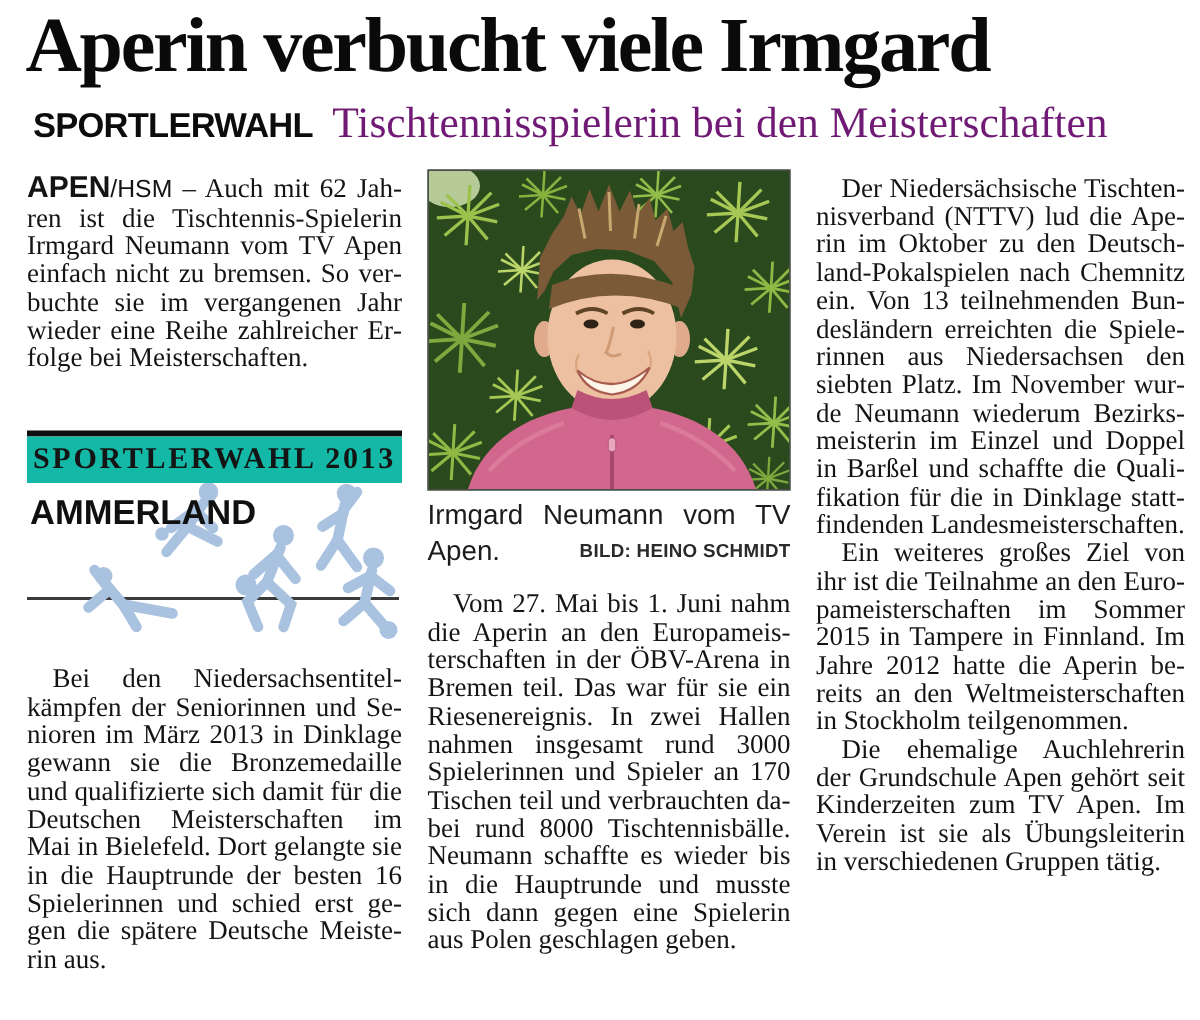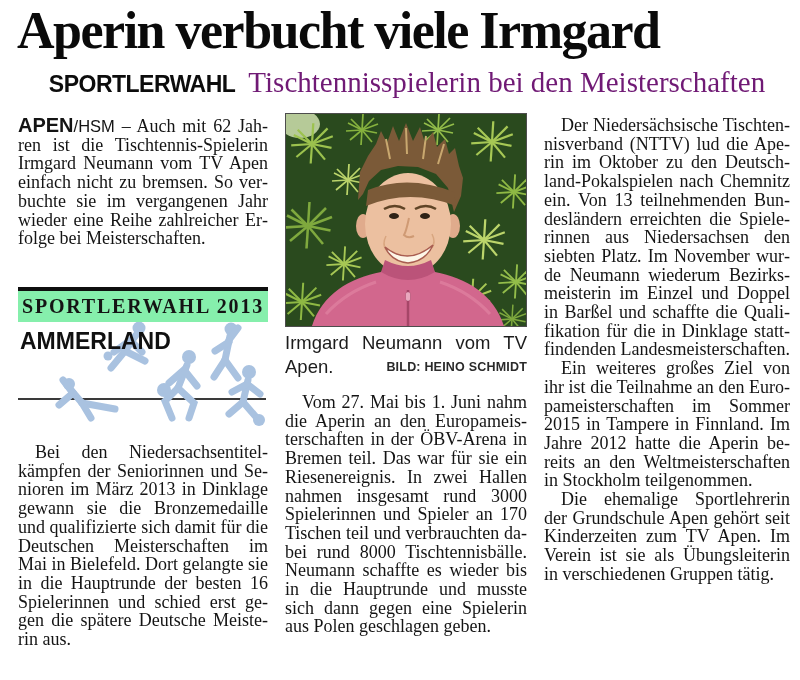--- a/index.html
+++ b/index.html
@@ -3,40 +3,40 @@
 <meta charset="utf-8">
 <style>
   html,body { margin:0; padding:0; background:#ffffff; }
   .page { position:relative; width:800px; height:680px; background:#fff; overflow:hidden;
           font-family:"Liberation Serif", serif; color:#131313; }
 
   
   .headline { position:absolute; left:17px; top:0px; margin:0; font-family:"Liberation Serif",serif;
               font-weight:bold; font-size:52px; line-height:62px; letter-spacing:-1.5px; color:#0a0a0a;
               white-space:nowrap; }
-  .kicker-row { position:absolute; left:22px; top:66px; width:770px; display:flex; align-items:baseline; gap:13px;justify-content:center; }
+  .kicker-row { position:absolute; left:22px; top:66px; width:770px; display:flex; align-items:baseline; gap:13px; }
   .kicker { font-family:"Liberation Sans",sans-serif; font-weight:bold; font-size:23px; letter-spacing:-0.5px; color:#0c0c0c; }
   .subheadline { font-family:Liberation Serif, serif; font-size:29px; color:#701a75; white-space:nowrap; }
 
   
   .col { position:absolute; top:112px; }
   #col1 { left:18px;  width:250px; height:568px; }
   #col2 { left:285px; width:242px; height:568px; }
   #col3 { left:544px; width:246px; height:568px; }
 
   .body-text { font-family:"Liberation Serif",serif; font-size:18px; line-height:18.7px;
                text-align:justify; margin:0; color:#141414; }
   .indent { text-indent:17px; }
   .lead-loc { font-family:"Liberation Sans",sans-serif; font-weight:bold; font-size:20px; }
   .lead-by  { font-family:"Liberation Sans",sans-serif; font-size:16.5px; }
 
   
   .infobox { position:absolute; left:0; top:175px; width:250px; height:145px; }
   .ib-toprule { height:3.5px; background:#0f0f0f; }
-  .ib-banner { height:31px; background:#86efac; display:flex; align-items:center; justify-content:center;
+  .ib-banner { height:31px; background:#14b8a6; display:flex; align-items:center; justify-content:center;
                font-family:"Liberation Serif",serif; font-weight:bold; font-size:20px; letter-spacing:1.8px;
                color:#141414; position:relative; z-index:3; }
   .ib-silhouettes { position:absolute; left:0; top:33px; width:250px; height:106px; z-index:1; }
   .ib-region { position:absolute; left:2px; top:43px; z-index:4; font-family:"Liberation Sans",sans-serif;
                font-weight:bold; font-size:23px; line-height:23.5px; color:#101010; }
   .ib-bottomrule { position:absolute; left:0; right:2px; top:111px; height:1.5px; background:#3a3a3a; z-index:0; }
 
   
   .photo-frame { position:absolute; top:1px; left:0; width:242px; height:214px;
                  border:1px solid #4d4d4d; box-sizing:border-box; background:#2a4a1e; }
@@ -198,17 +198,17 @@
       </div>
     </div>
 
     <p class="body-text indent p-abs" style="top:281px;">Vom 27. Mai bis 1. Juni nahm die Ape­rin an den Eu­ro­pa­meis­ter­schaf­ten in der ÖBV-Are­na in Bre­men teil. Das war für sie ein Rie­sen­er­eig­nis. In zwei Hal­len nah­men ins­ge­samt rund 3000 Spie­le­rin­nen und Spie­ler an 170 Ti­schen teil und ver­brauch­ten da­bei rund 8000 Tisch­ten­nis­bäl­le. Neu­mann schaff­te es wie­der bis in die Haupt­run­de und muss­te sich dann ge­gen eine Spie­le­rin aus Po­len ge­schla­gen ge­ben.</p>
   </div>
 
   <div class="col" id="col3">
     <div class="p-abs" style="top:4px;">
       <p class="body-text indent">Der Nie­der­säch­si­sche Tisch­ten­nis­ver­band (NTTV) lud die Ape­rin im Ok­to­ber zu den Deutsch­land-Po­kal­spie­len nach Chem­nitz ein. Von 13 teil­neh­men­den Bun­des­län­dern er­reich­ten die Spie­le­rin­nen aus Nie­der­sach­sen den sieb­ten Platz. Im No­vem­ber wur­de Neu­mann wie­der­um Be­zirks­meis­te­rin im Ein­zel und Dop­pel in Bar­ßel und schaff­te die Qua­li­fi­ka­ti­on für die in Dink­la­ge statt­fin­den­den Lan­des­meis­ter­schaf­ten.</p>
       <p class="body-text indent">Ein wei­te­res gro­ßes Ziel von ihr ist die Teil­nah­me an den Eu­ro­pa­meis­ter­schaf­ten im Som­mer 2015 in Tam­pe­re in Finn­land. Im Jah­re 2012 hat­te die Ape­rin be­reits an den Welt­meis­ter­schaf­ten in Stock­holm teil­ge­nom­men.</p>
-      <p class="body-text indent">Die ehe­ma­li­ge Sport­leh­re­rin der Grund­schu­le Apen ge­hört seit Kin­der­zei­ten zum TV Apen. Im Ver­ein ist sie als Übungs­lei­te­rin in ver­schie­de­nen Grup­pen tä­tig.</p>
+      <p class="body-text indent">Die ehe­ma­li­ge Auch­leh­re­rin der Grund­schu­le Apen ge­hört seit Kin­der­zei­ten zum TV Apen. Im Ver­ein ist sie als Übungs­lei­te­rin in ver­schie­de­nen Grup­pen tä­tig.</p>
     </div>
   </div>
 
 </div>
 
 </body></html>

